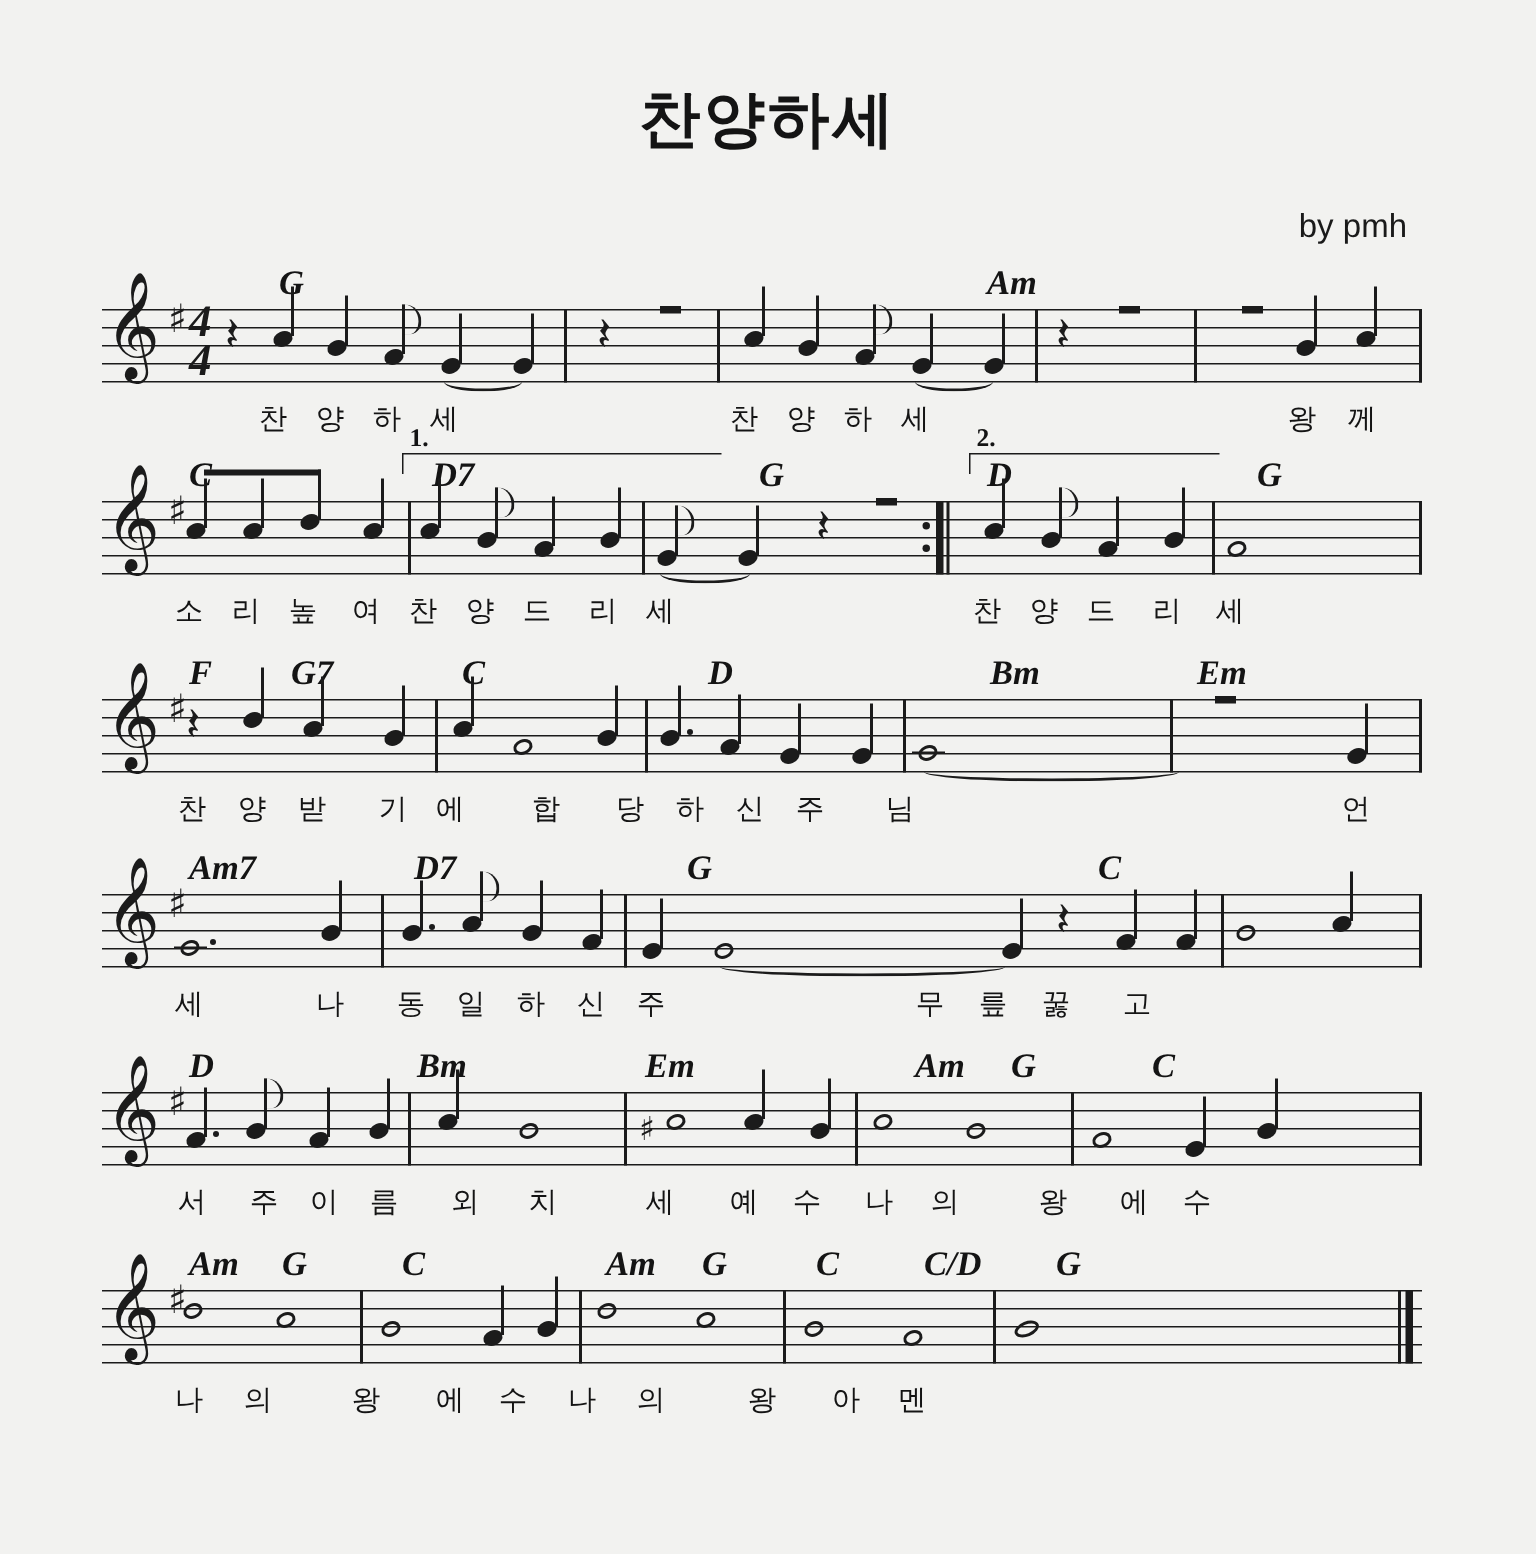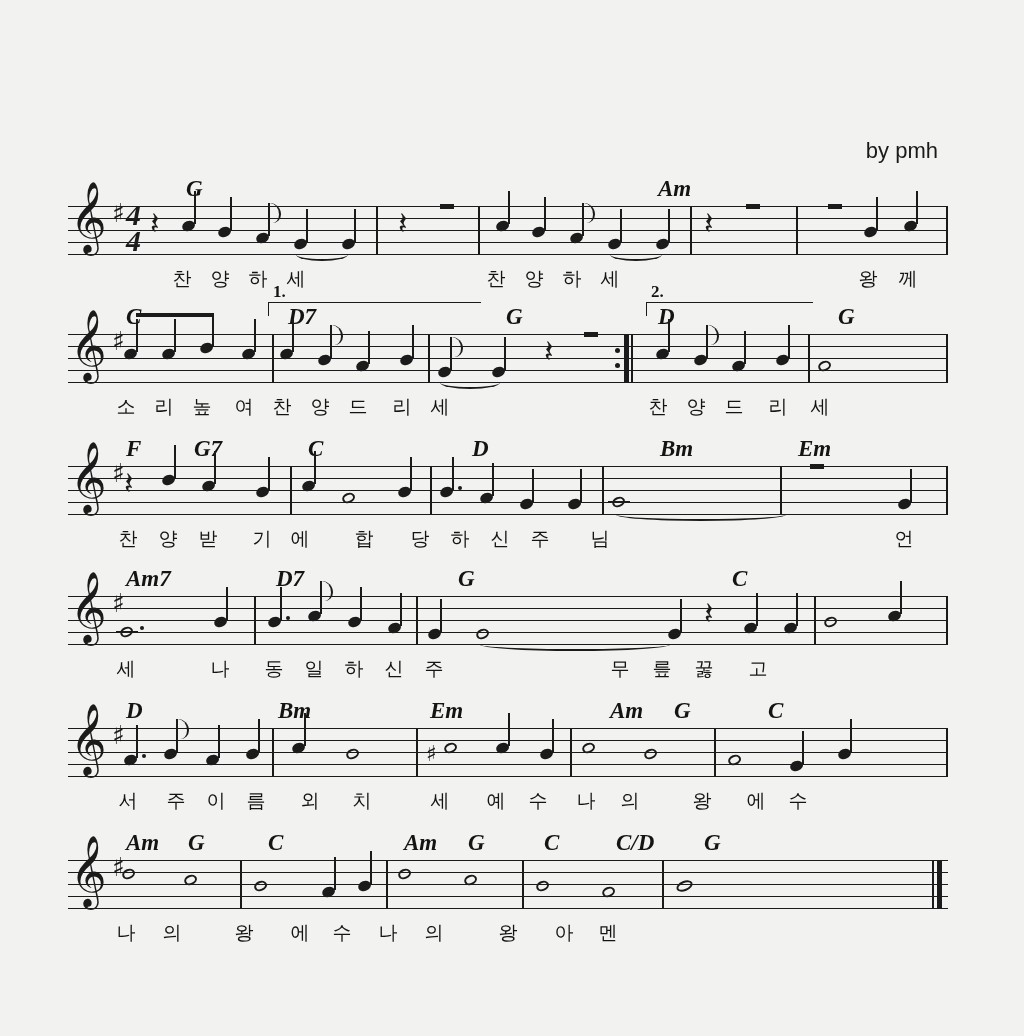--- a/index.html
+++ b/index.html
@@ -257,20 +257,21 @@
     font-size: 17px;
     font-weight: bold;
     color: #141414;
   }
 </style>
 </head>
 <body>
 
 <div class="sheet">
 
+  <div class="title">찬양하세</div>
   <div class="credit">by pmh</div>
 
   <div class="system" id="sys1" style="top:180px;">
     <div class="staff">
       <div class="line l0"></div>
         <div class="line l1"></div>
         <div class="line l2"></div>
         <div class="line l3"></div>
         <div class="line l4"></div>
     </div>

